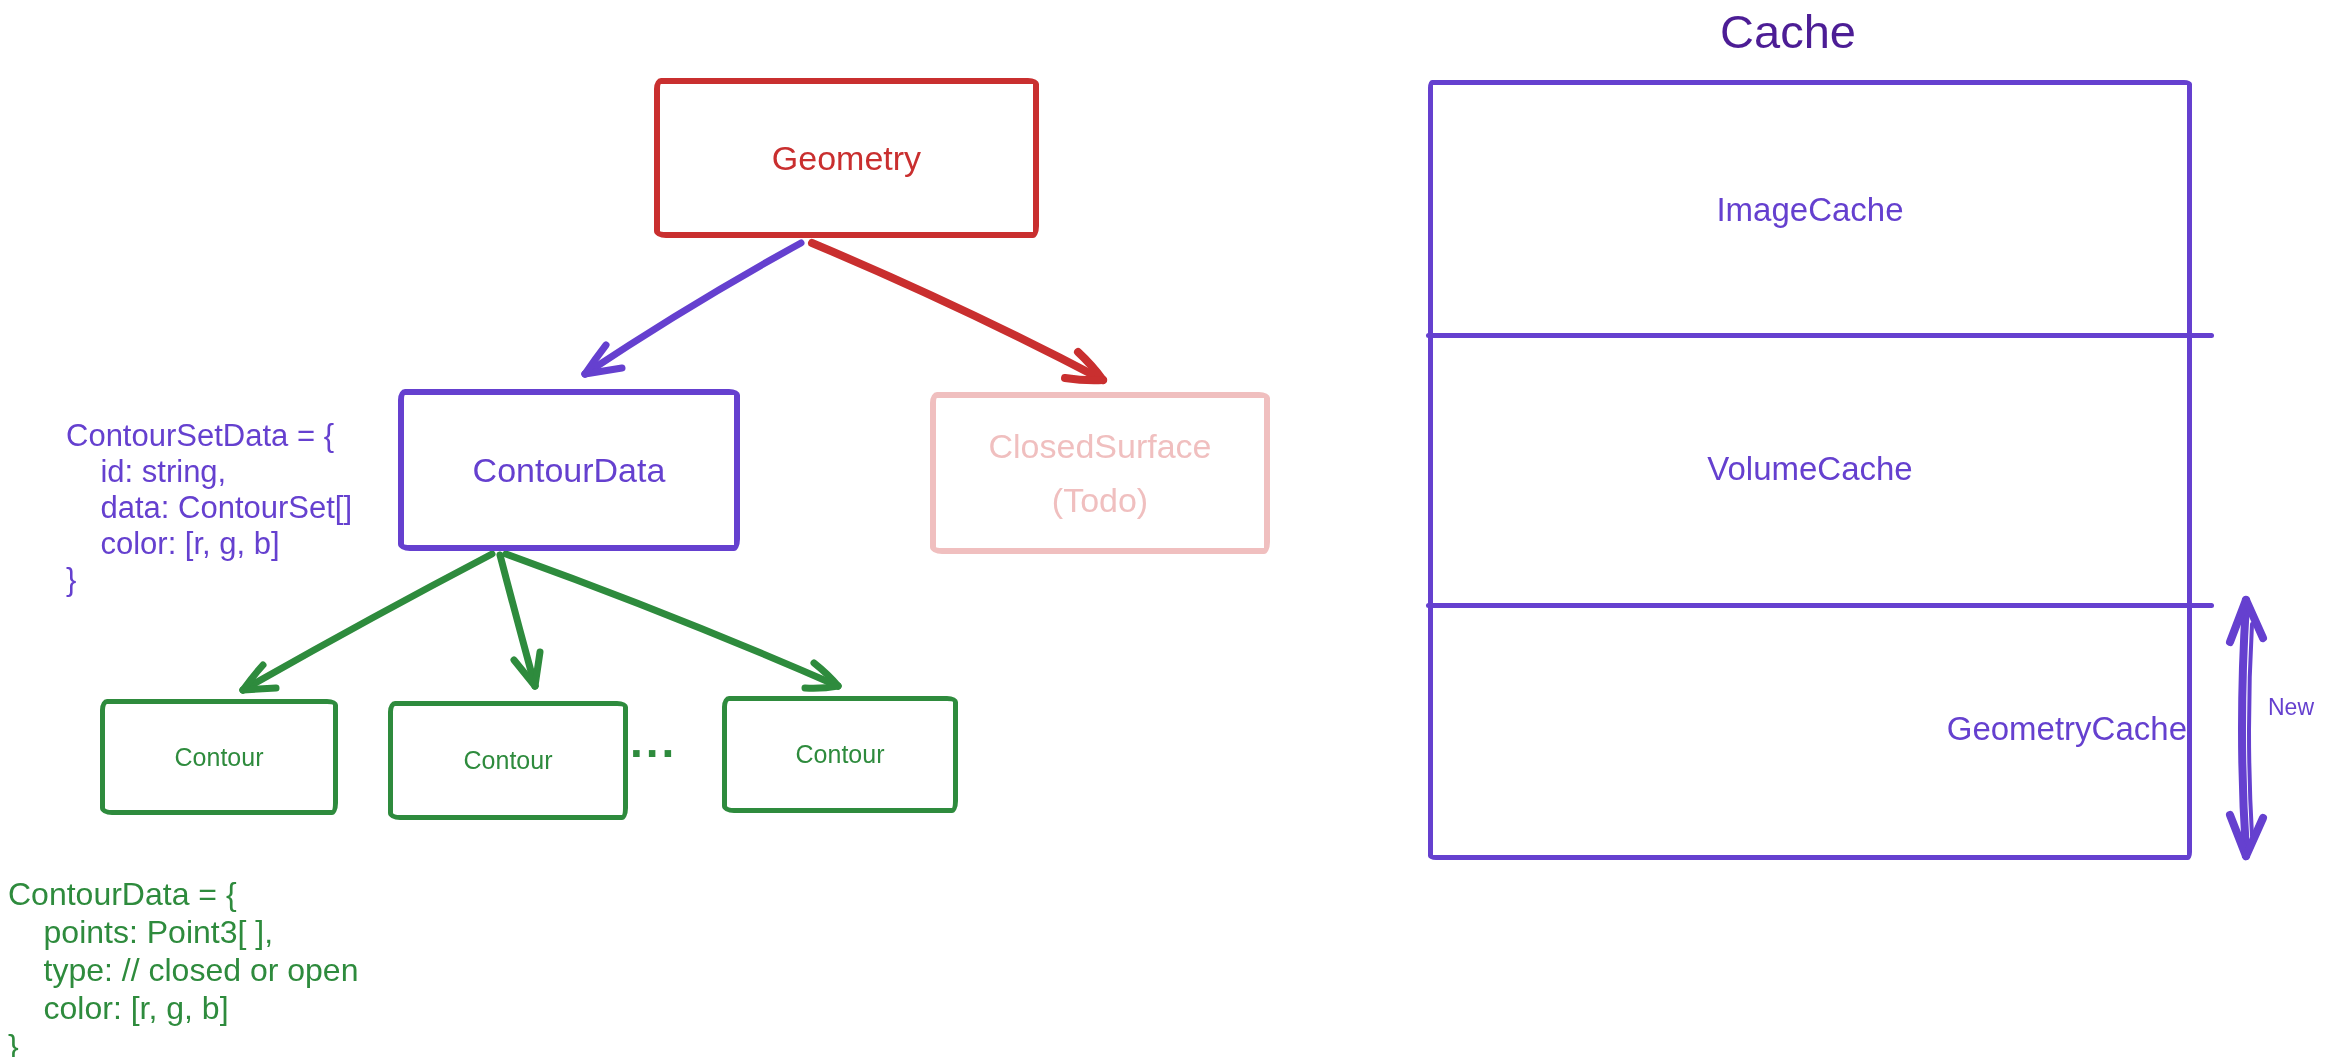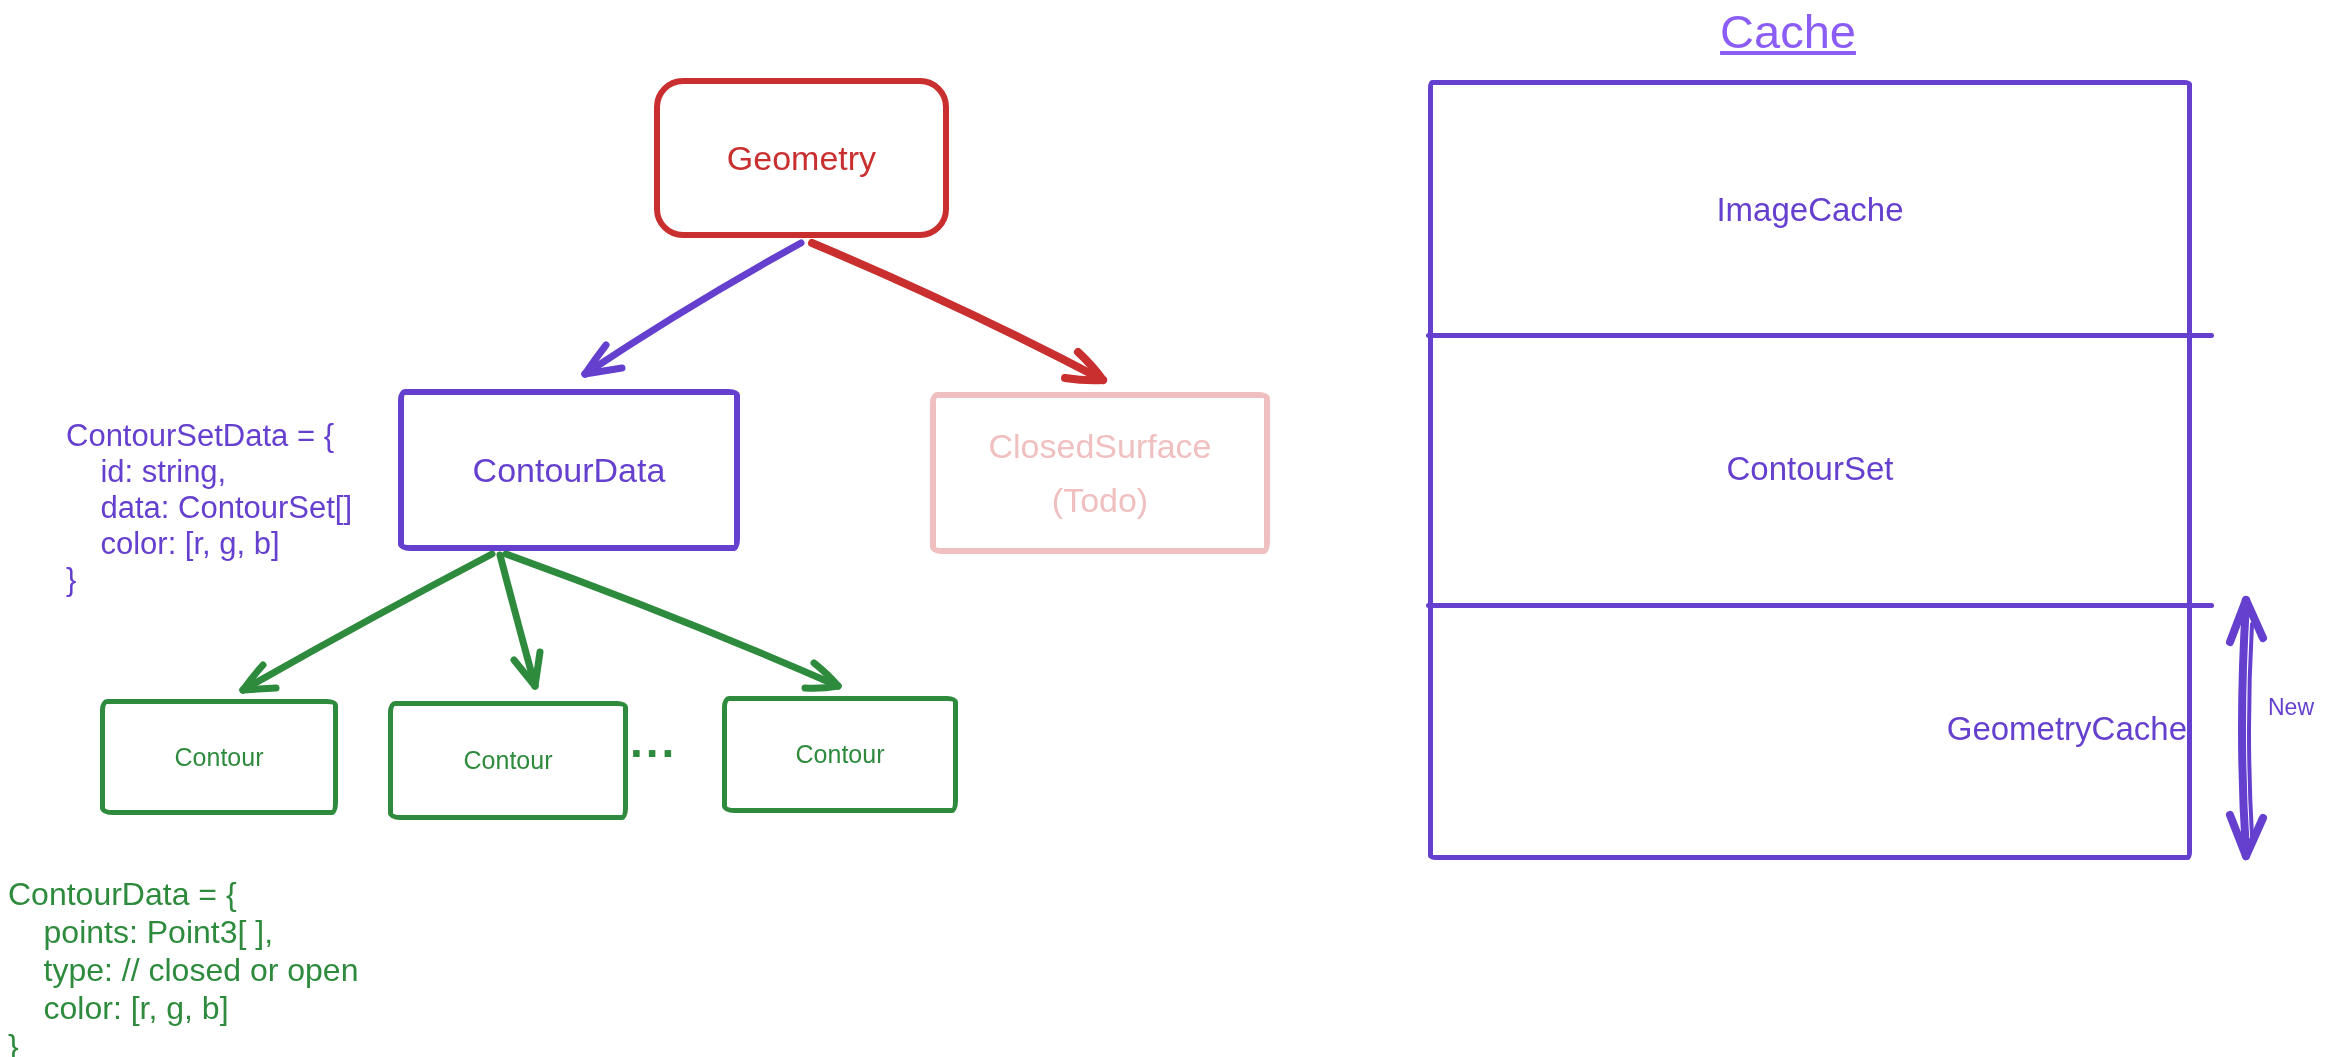--- a/index.html
+++ b/index.html
@@ -29,21 +29,21 @@
     text-align: center;
   }
   .red    { border: 6px solid #c92f2f; color: #c92f2f; }
   .purple { border: 6px solid #6540cf; color: #6540cf; }
   .pink   { border: 6px solid #f0bfbf; color: #f0bfbf; gap: 12px; }
   .green  { border: 5px solid #2e8b3d; color: #2e8b3d; }
 
   .box-label-lg { font-size: 34px; line-height: 42px; }
   .box-label-sm { font-size: 25px; }
 
-  .geometry-box      { left: 654px;  top: 78px;  width: 295px; height: 160px; border-radius: 29px; }
+  .geometry-box      { left: 654px;  top: 78px;  width: 385px; height: 160px; }
   .contourset-box    { left: 398px;  top: 389px; width: 342px; height: 162px; }
   .closedsurface-box { left: 930px;  top: 392px; width: 340px; height: 162px; }
   .contour-box-1     { left: 100px;  top: 699px; width: 238px; height: 116px; }
   .contour-box-2     { left: 388px;  top: 701px; width: 240px; height: 119px; }
   .contour-box-3     { left: 722px;  top: 696px; width: 236px; height: 117px; }
 
   .ellipsis {
     position: absolute;
     left: 630px; top: 714px;
     color: #2e8b3d;
@@ -63,23 +63,22 @@
     left: 8px; top: 843px;
     color: #2e8b3d;
     font-size: 32px; line-height: 38px;
   }
 
   .cache-title {
     position: absolute;
     left: 1638px; top: 4px;
     width: 300px;
     text-align: center;
-    color: #8b5cf6;
+    color: #4c1d95;
     font-size: 47px;
-    text-decoration: underline;
   }
   .cache-box {
     position: absolute;
     left: 1428px; top: 80px;
     width: 764px; height: 780px;
     box-sizing: border-box;
     border: 5px solid #6540cf;
     border-radius: 4px 8px 4px 8px / 8px 4px 8px 4px;
     display: flex;
     flex-direction: column;
@@ -204,21 +203,21 @@
     <div class="code-line">}</div>
   </div>
 
   <div class="cache-title">Cache</div>
 
   <div class="cache-box">
     <div class="cache-section cache-section-1">
       <span>ImageCache</span>
     </div>
     <div class="cache-section cache-section-2">
-      <span>ContourSet</span>
+      <span>VolumeCache</span>
     </div>
     <div class="cache-section cache-section-3">
       <span>GeometryCache</span>
     </div>
   </div>
   <div class="cache-divider cache-divider-1"></div>
   <div class="cache-divider cache-divider-2"></div>
 
   <div class="new-label">New</div>
 

